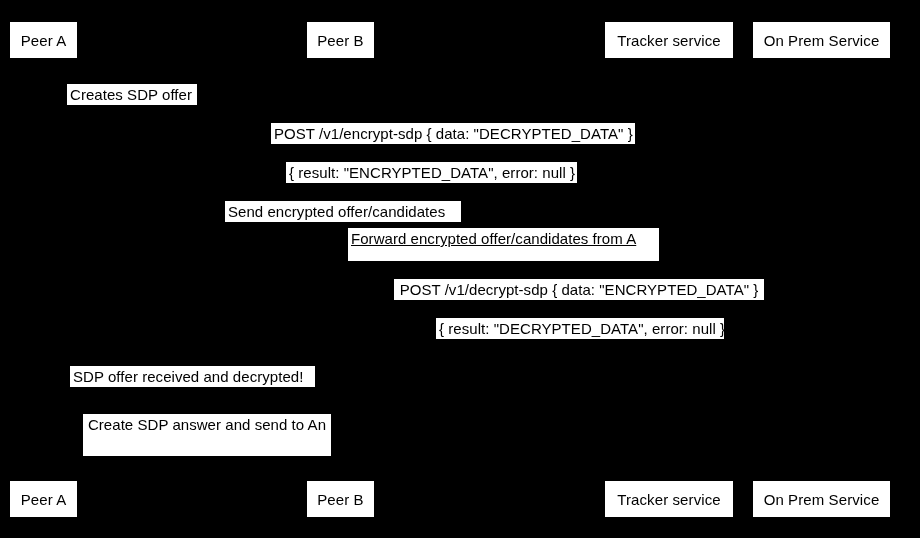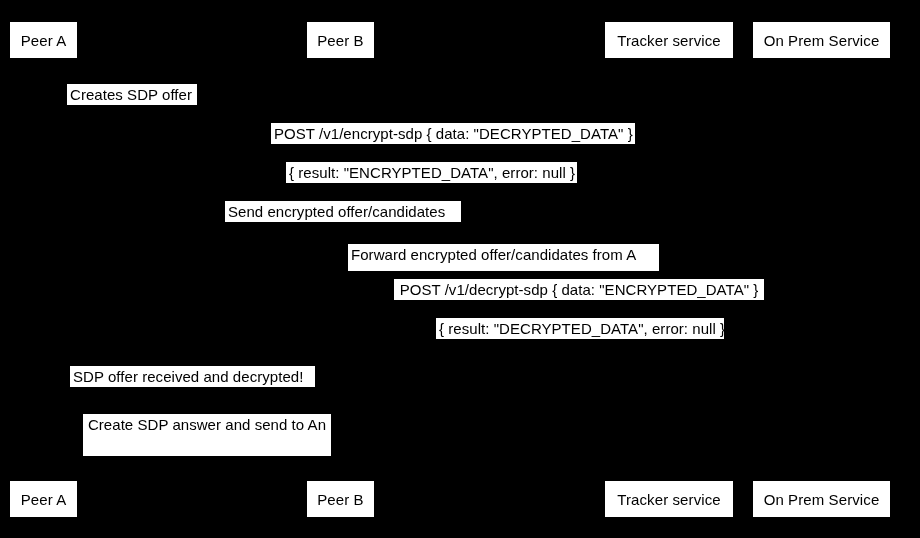--- a/index.html
+++ b/index.html
@@ -81,21 +81,21 @@
   </div>
 
   <div class="msg" style="left:286px; top:162px; width:291px; height:21px;">
     <span class="line">{ result: "ENCRYPTED_DATA", error: null }</span>
   </div>
 
   <div class="msg" style="left:225px; top:201px; width:236px; height:21px;">
     <span class="line">Send encrypted offer/candidates</span>
   </div>
 
-  <div class="msg" style="left:348px; top:244px; width:311px; height:27px;">
+  <div class="msg" style="left:348px; top:228px; width:311px; height:33px;text-decoration:underline;">
     <span class="line">Forward encrypted offer/candidates from A</span>
   </div>
 
   <div class="msg" style="left:394px; top:279px; width:370px; height:21px;text-align:center;">
     <span class="line">POST /v1/decrypt-sdp { data: "ENCRYPTED_DATA" }</span>
   </div>
 
   <div class="msg" style="left:436px; top:318px; width:288px; height:21px;">
     <span class="line">{ result: "DECRYPTED_DATA", error: null }</span>
   </div>

